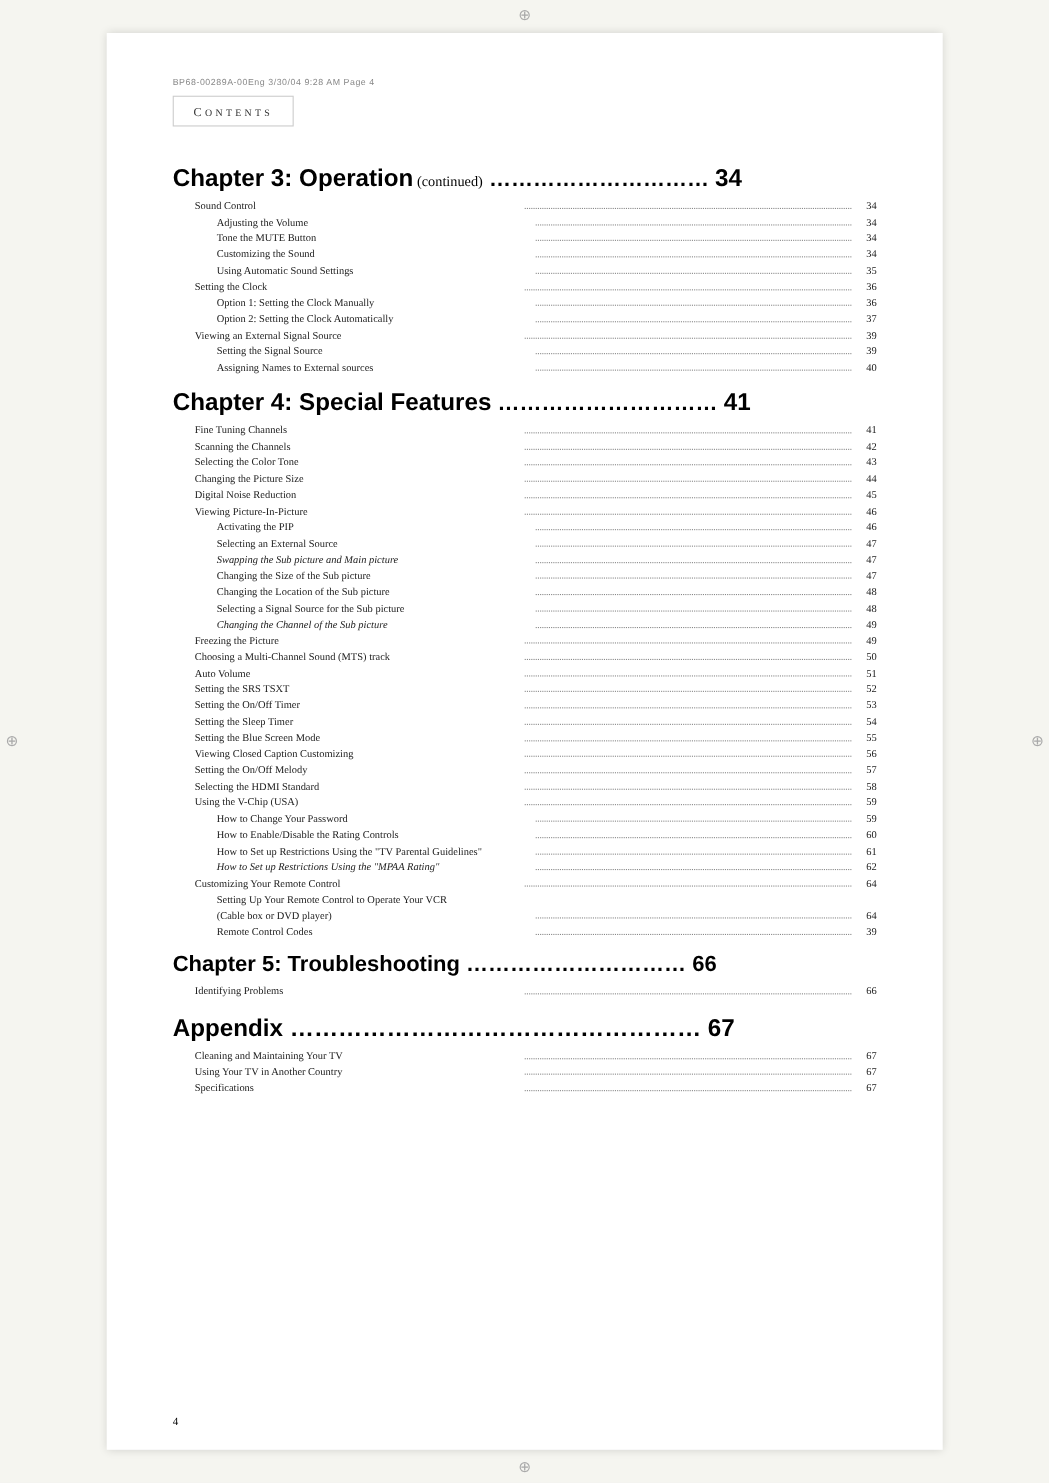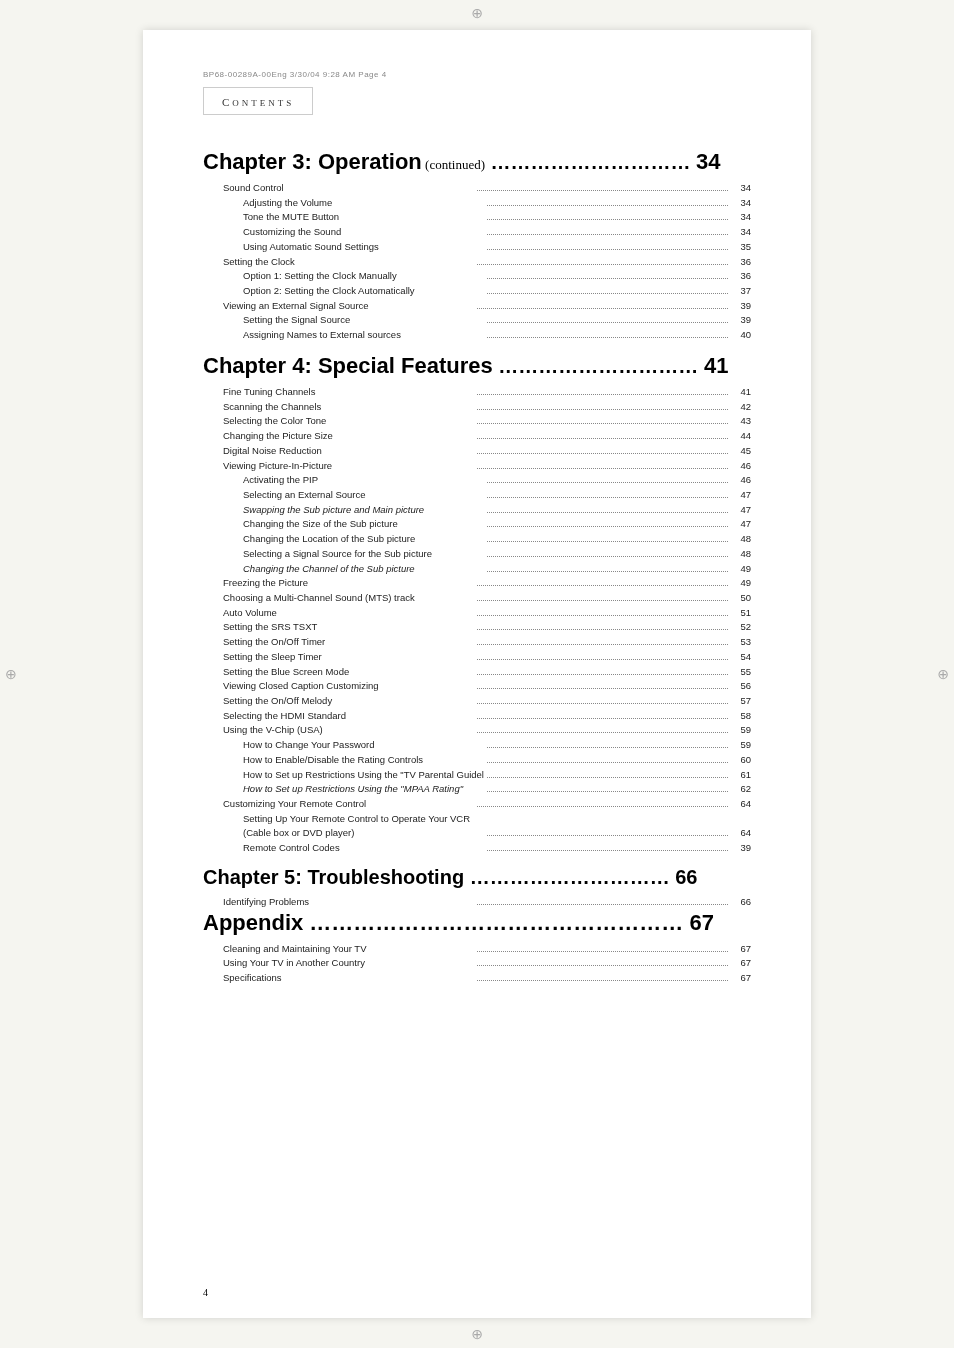--- a/index.html
+++ b/index.html
@@ -13,21 +13,21 @@
     }
     .page-wrapper {
       width: 954px;
       min-height: 1348px;
       background: #f5f5f0;
       position: relative;
       display: flex;
       justify-content: center;
     }
     .page {
-      width: 668px;
+      width: 760px;
       min-height: 1280px;
       background: #ffffff;
       margin: 30px auto;
       padding: 40px 60px 60px 60px;
       position: relative;
       box-shadow: 0 0 8px rgba(0,0,0,0.15);
     }
 
     
     .header-info {
@@ -69,21 +69,21 @@
     }
     .chapter-heading .page-num-big {
       font-size: 22px;
       font-weight: bold;
     }
     .toc-entry {
       display: flex;
       justify-content: flex-start;
       align-items: baseline;
       font-size: 9.5px;
-      font-family: Liberation Sans, sans-serif;
+      font-family: Liberation Serif, serif;
       color: #222;
       line-height: 1.55;
     }
     .toc-entry .entry-label {
       flex: 1;
       white-space: nowrap;
       overflow: hidden;
     }
     .toc-entry .dots-fill {
       flex: 1;
@@ -374,21 +374,21 @@
           <span class="entry-label indent-2">Remote Control Codes</span>
           <span class="dots-fill"></span>
           <span class="page-ref">39</span>
         </div>
         <div class="chapter-heading" style="font-size: 20px; "><span>Chapter 5: Troubleshooting</span><span> ………………………… </span><span>66</span></div>
         <div class="toc-entry">
           <span class="entry-label indent-1">Identifying Problems</span>
           <span class="dots-fill"></span>
           <span class="page-ref">66</span>
         </div>
-        <div class="chapter-heading" style="font-size: 22px; margin-top: 0;"><span>Appendix</span><span> …………………………………………… </span><span>67</span></div>
+        <div class="chapter-heading" style="font-size: 22px; margin-top: 12px;"><span>Appendix</span><span> …………………………………………… </span><span>67</span></div>
         <div class="toc-entry">
           <span class="entry-label indent-1">Cleaning and Maintaining Your TV</span>
           <span class="dots-fill"></span>
           <span class="page-ref">67</span>
         </div>
         <div class="toc-entry">
           <span class="entry-label indent-1">Using Your TV in Another Country</span>
           <span class="dots-fill"></span>
           <span class="page-ref">67</span>
         </div>

